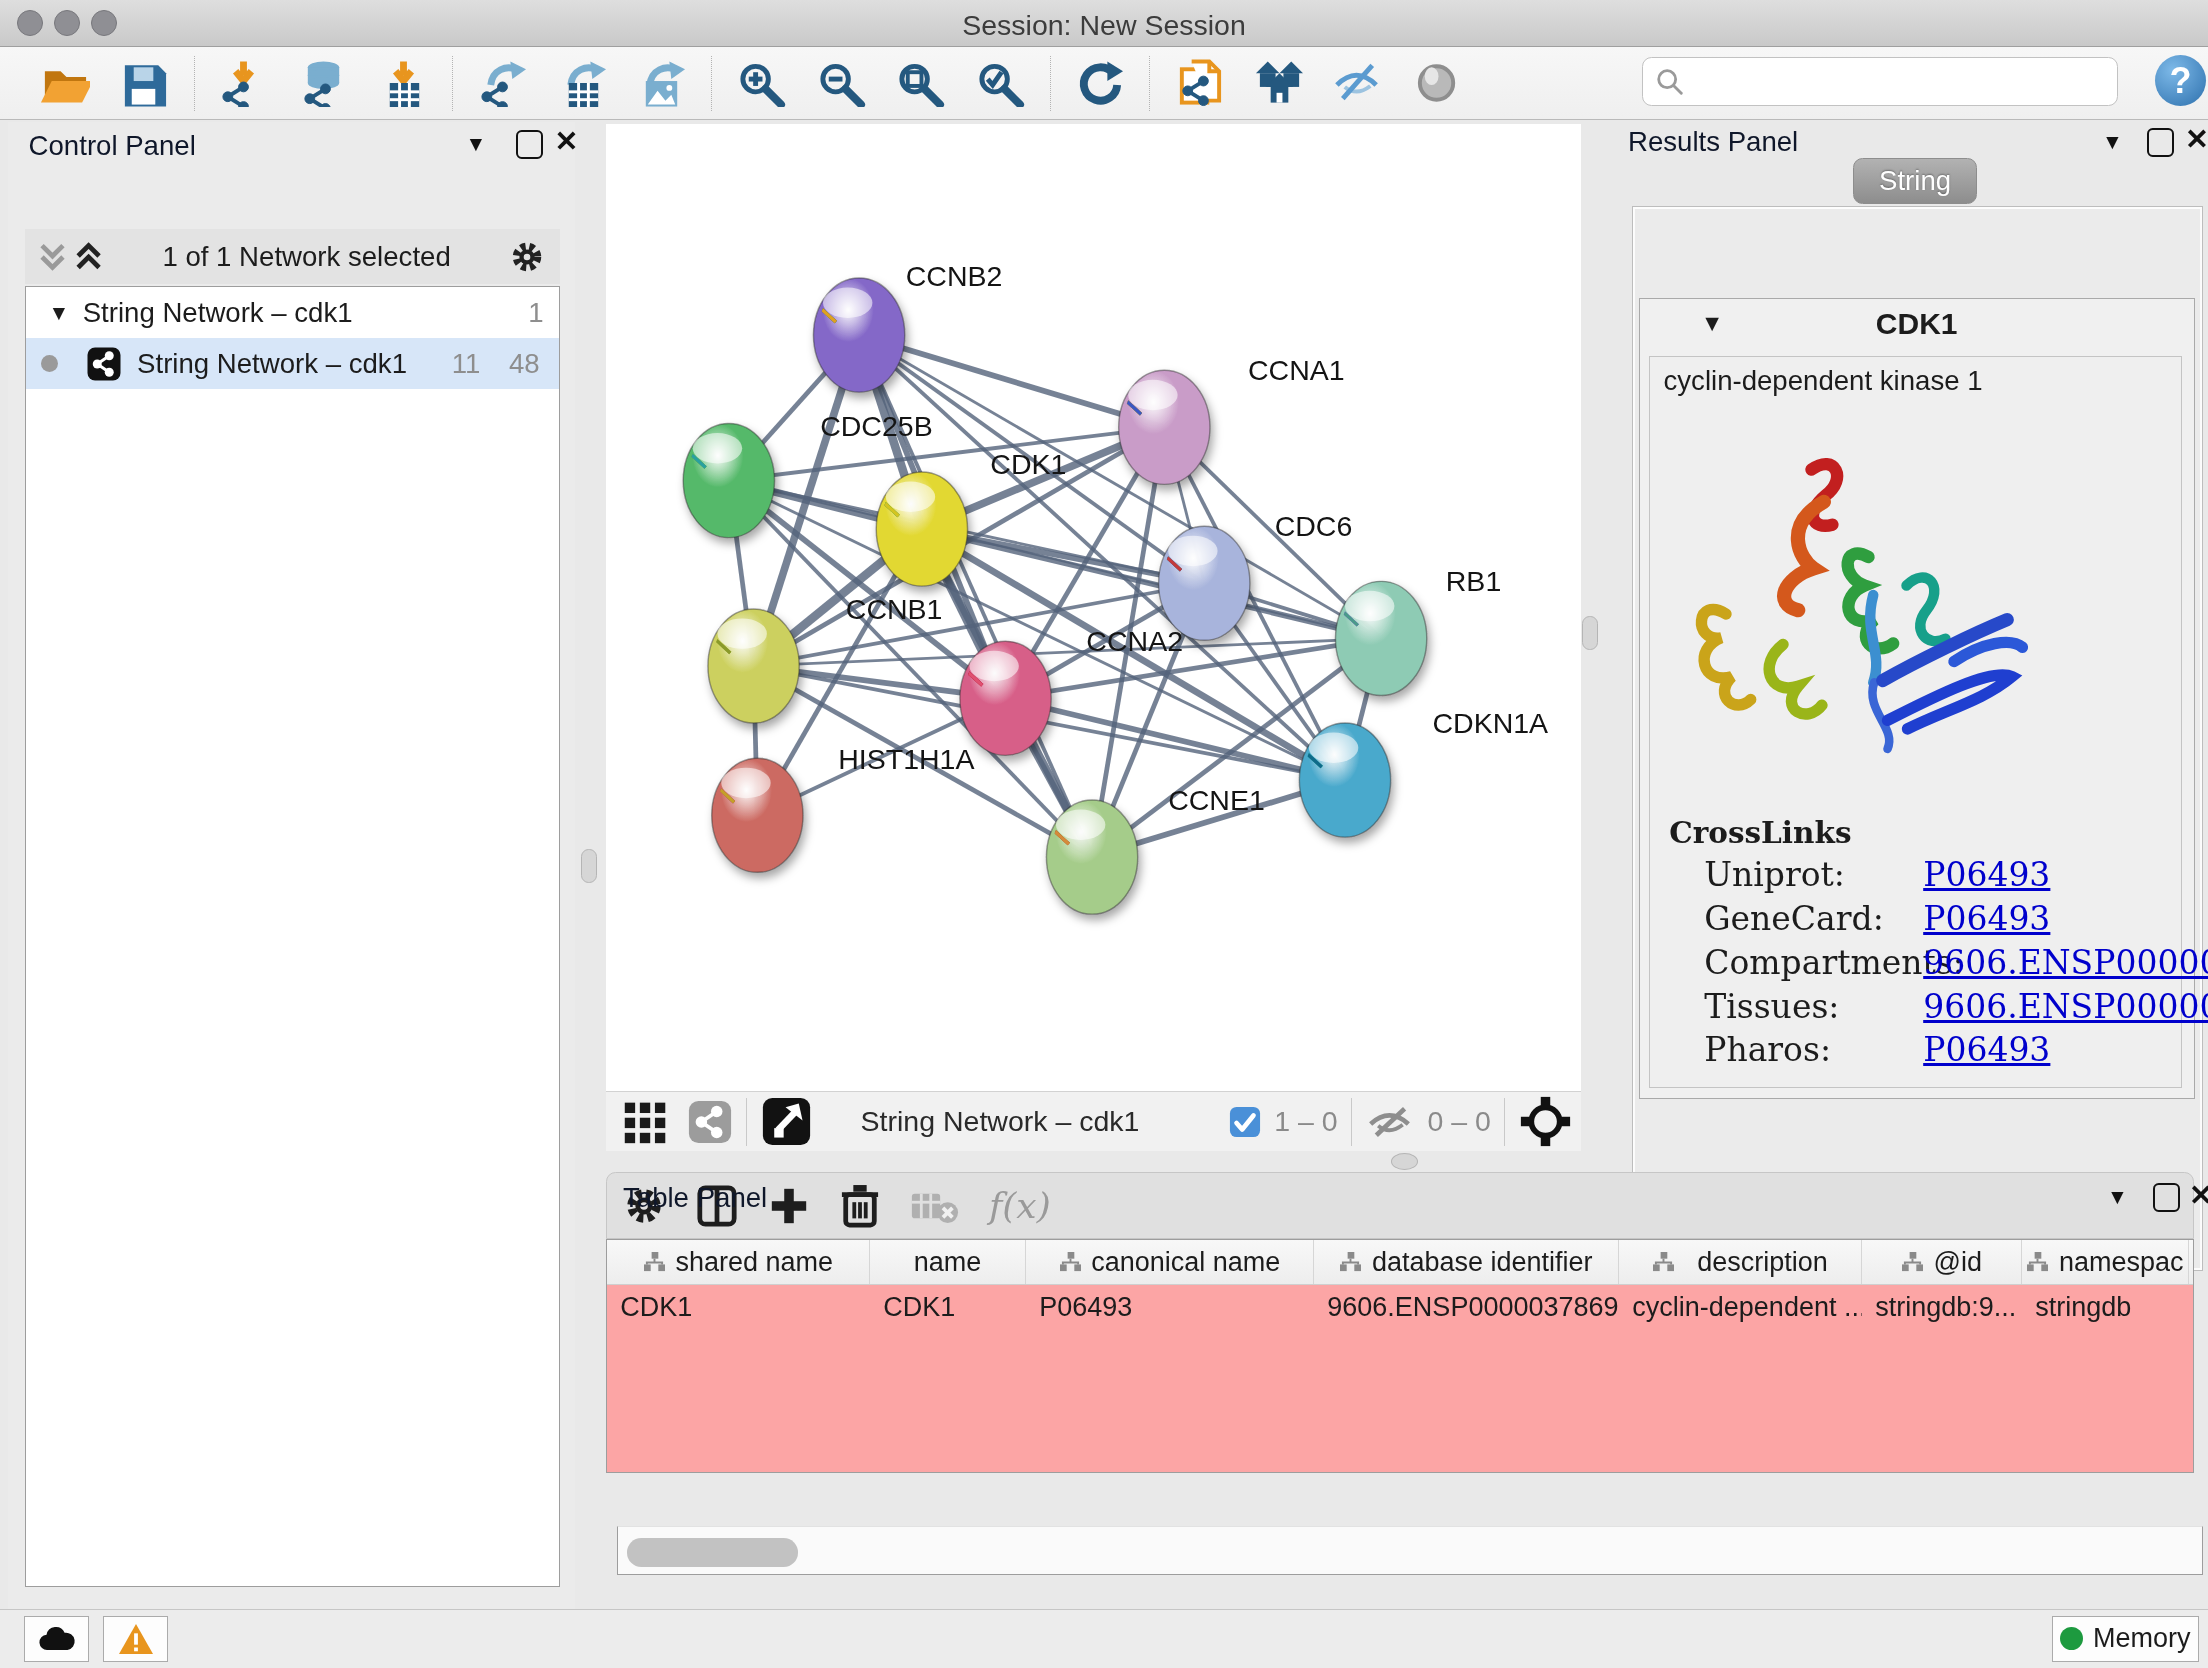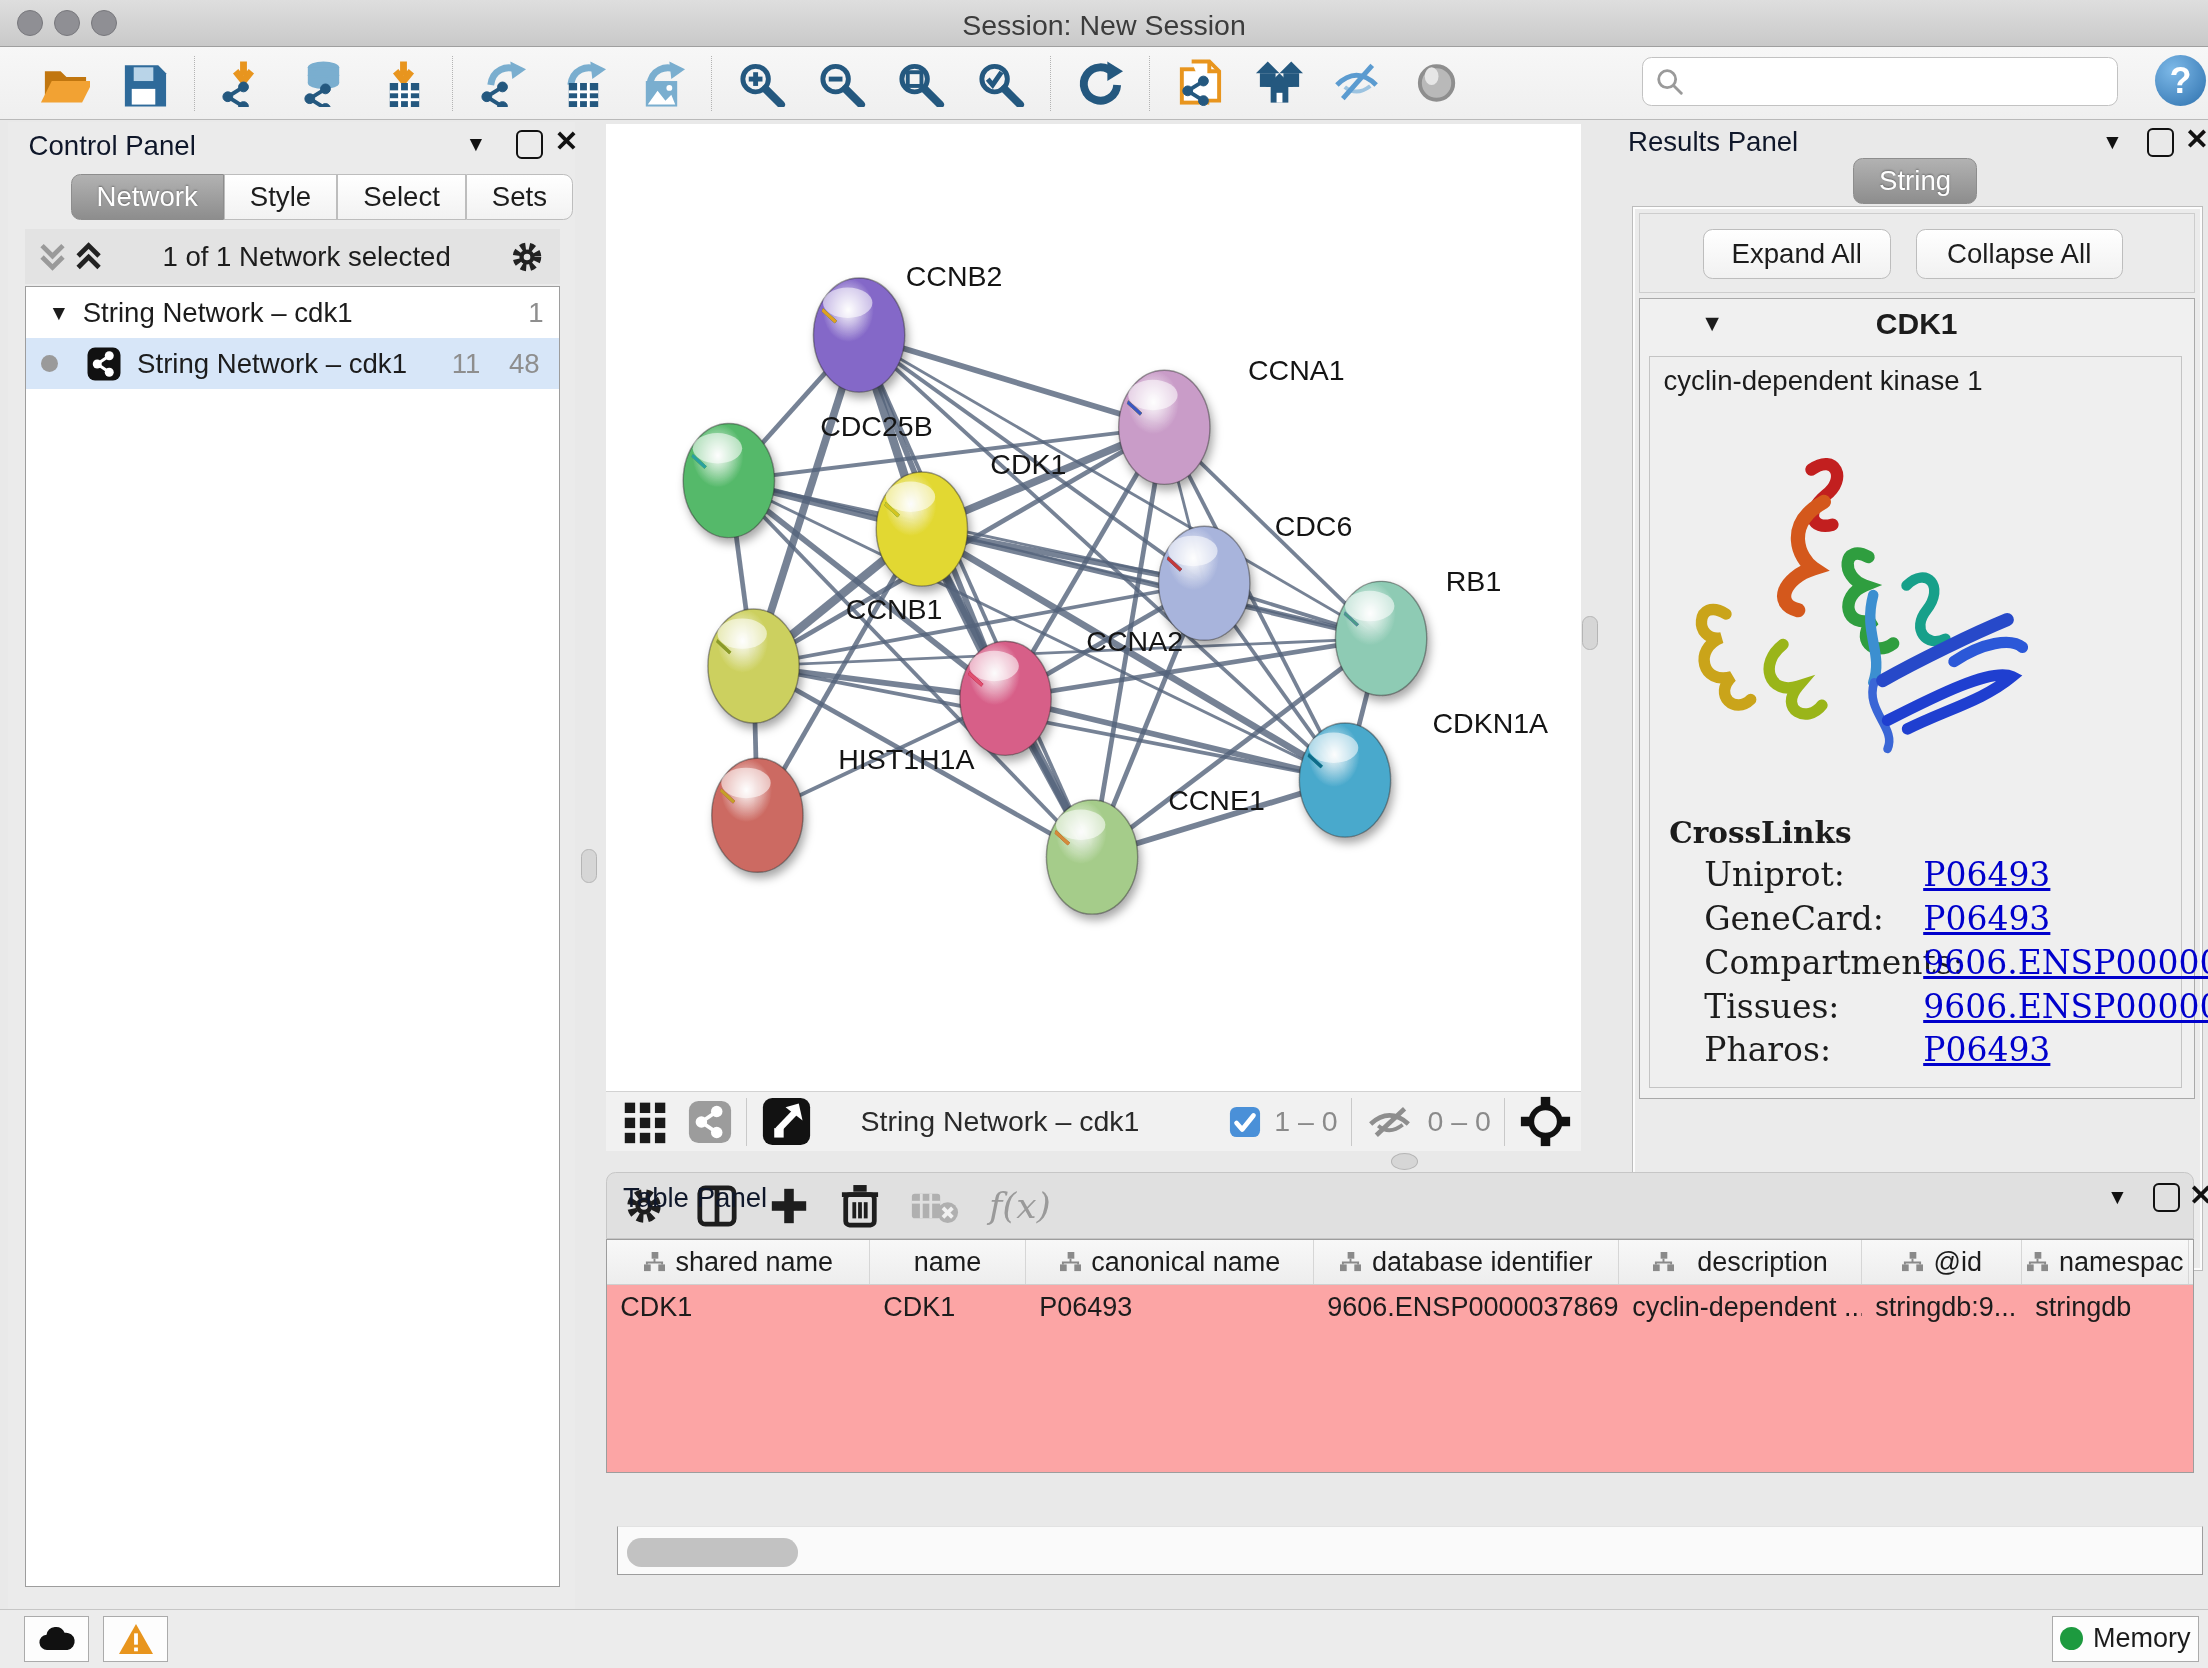--- a/index.html
+++ b/index.html
@@ -292,26 +292,20 @@
   <input id="search-input" placeholder="" style="">
 </div>
 <div id="help-btn" class="abs">?</div>
 
 <div id="control-panel" class="abs">
   <span class="abs panel-title" style="left:21px;top:7.6px">Control Panel</span>
   <span class="abs win-ctl" style="left:458px;top:7.6px;font-size:21px">▼</span>
   <span class="abs sq-ctl" style="left:508px;top:7.6px"></span>
   <span class="abs win-ctl" style="left:547px;top:4.8px">✕</span>
 
-  <div id="cp-tabs" class="abs">
-      <div class="tabbtn sel">Network</div>
-      <div class="tabbtn">Style</div>
-      <div class="tabbtn">Select</div>
-      <div class="tabbtn">Sets</div>
-    </div>
 
   <div id="cp-subheader" class="abs">
     <svg width="67" height="38" viewBox="0 0 70 40" style="margin-left:13.3px">
       <g stroke="#9a9a9a" stroke-width="5" fill="none">
         <polyline points="4,8 15,19 26,8"></polyline>
           <polyline points="4,20 15,31 26,20"></polyline>
       </g>
       <g stroke="#222" stroke-width="5" fill="none">
         <polyline points="42,19 53,8 64,19"></polyline>
           <polyline points="42,31 53,20 64,31"></polyline>
@@ -644,24 +638,20 @@
 
 <div id="results-panel" class="abs">
   <span class="abs panel-title" style="left:38px;top:3.8px">Results Panel</span>
   <span class="abs win-ctl" style="left:512px;top:5.7px;font-size:21px">▼</span>
   <span class="abs sq-ctl" style="left:557px;top:5.7px"></span>
   <span class="abs win-ctl" style="left:595px;top:2.9px">✕</span>
 
   <div id="rp-tab" class="abs tabbtn sel" style="border-radius:9.5px">String</div>
 
   <div id="rp-outer" class="abs">
-    <div class="abs" style="left:5.7px;top:5.7px;width:554px;height:78px;border:1.9px solid #cdcdcd;background:#ebebeb">
-      <div class="rp-btn abs" style="left:63px;top:15px;width:186px">Expand All</div>
-      <div class="rp-btn abs" style="left:276px;top:15px;width:205px">Collapse All</div>
-    </div>
 
     <div id="cdk-card" class="abs">
       <span class="abs" style="left:61px;top:11.4px;font-size:23px">▼</span>
       <span class="abs" style="left:0;width:100%;text-align:center;top:7.6px;font-size:30px;font-weight:bold">CDK1</span>
       <div id="cdk-inner" class="abs">
         <span class="abs" style="left:13.3px;top:7.6px;font-size:27.6px">cyclin-dependent kinase 1</span>
         <svg class="abs" style="left:19px;top:86px" width="399" height="323" viewBox="0 0 420 340">
           <g fill="none" stroke-linecap="round">
             <path d="M150,28 C175,10 188,38 165,55 C143,73 150,92 172,86" stroke="#c21f1f" stroke-width="13"></path>
             <path d="M163,62 C120,86 137,122 152,132 C120,142 110,170 136,176" stroke="#d4581c" stroke-width="15"></path>

